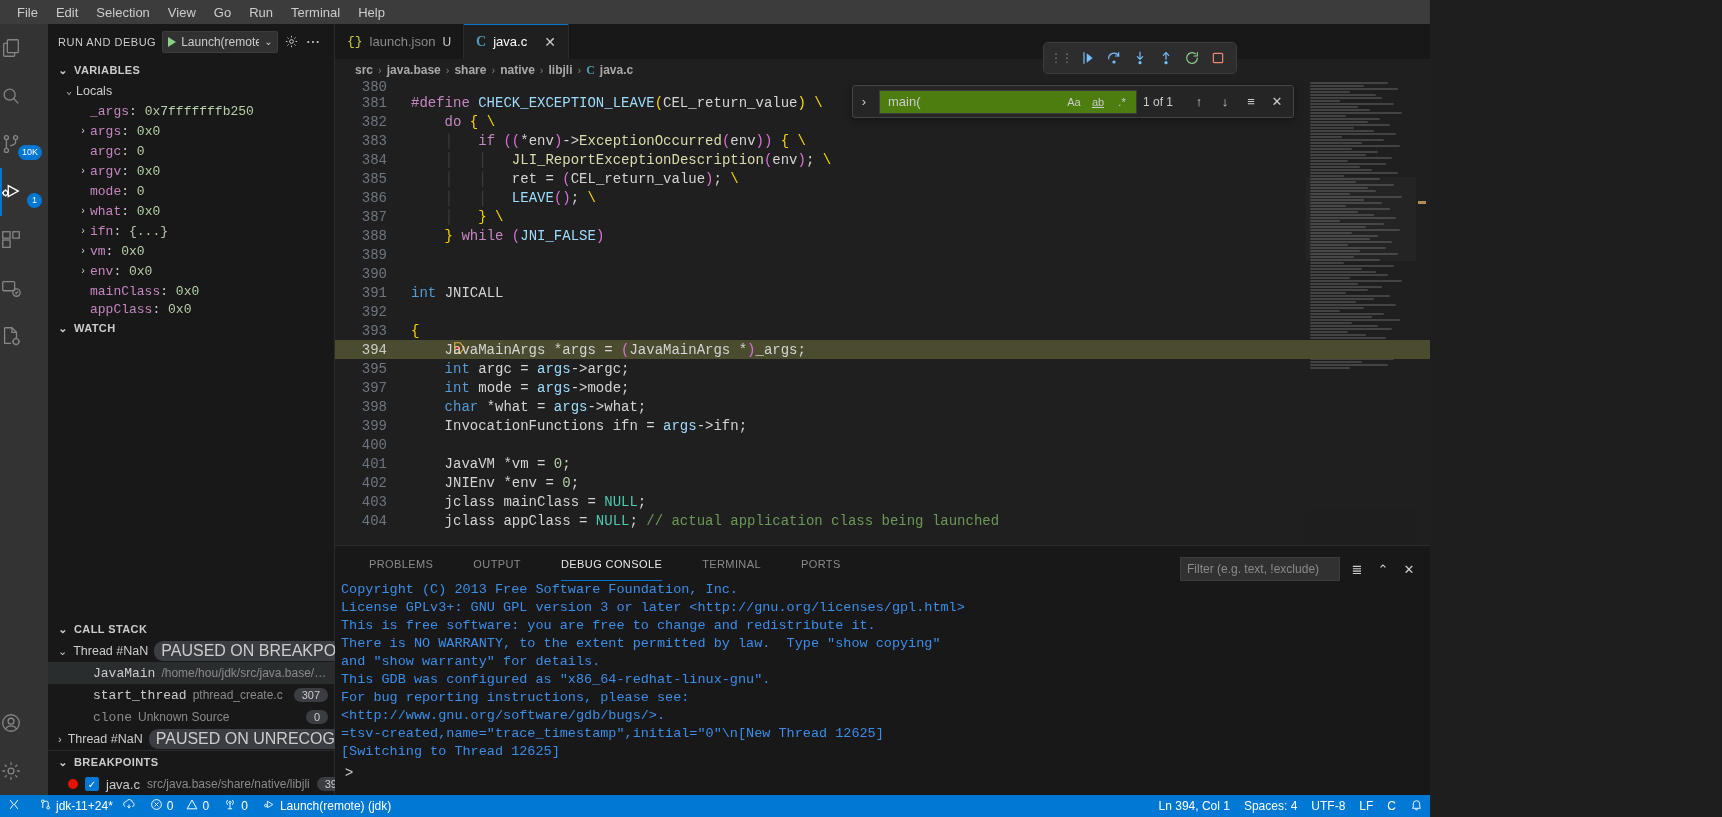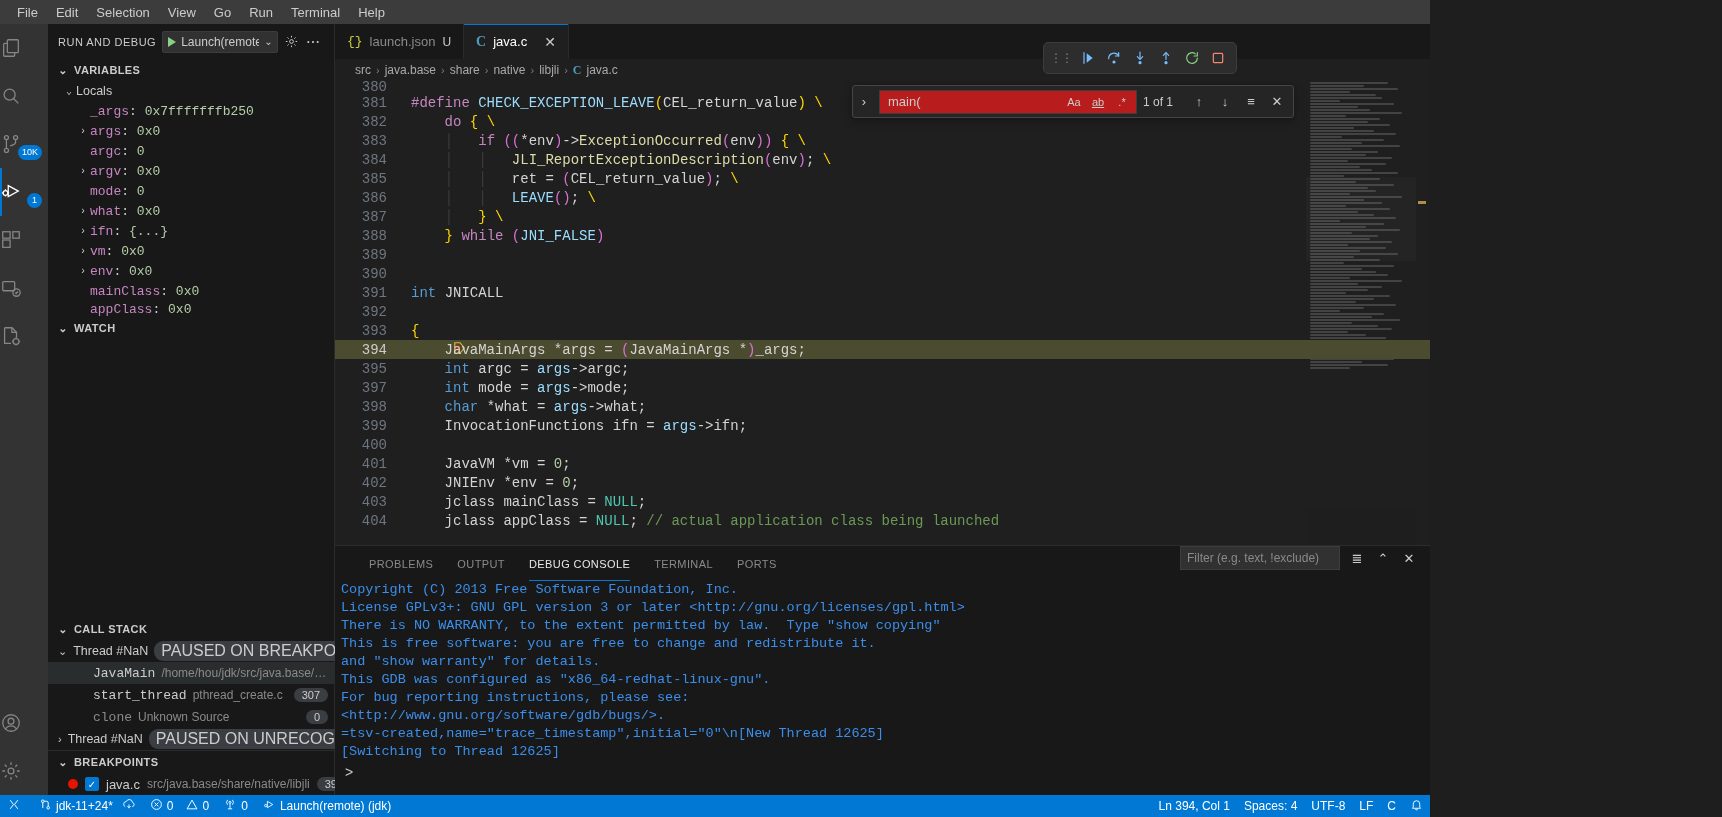--- a/index.html
+++ b/index.html
@@ -136,21 +136,21 @@
     gap: 2px; padding: 0 6px; z-index: 30;
   }
   .dt-btn { width: 24px; height: 24px; display:flex; align-items:center; justify-content:center; color: #75beff; }
   .dt-grip { color: #858585; font-size: 12px; letter-spacing: -1px; padding-right:2px;}
 
   .breadcrumbs {
     height: 22px; display: flex; align-items: center; padding-left: 20px; gap: 5px;
     font-size: 12px; color: #a9a9a9; flex: none; background: #1f1f1f;
   }
   .bc-sep { color: #7c7c7c; font-size: 11px; }
-  .bc-item { color: #a9a9a9; }
+  .bc-item { color: #a9a9a9; font-weight: bold; }
   .bc-c { color: #519aba; font-family: "Liberation Serif", serif; font-weight: bold; }
 
   .editor-wrap { flex: 1 1 auto; position: relative; min-height: 0; overflow: hidden; background:#1f1f1f; }
   .code-scroll { position: absolute; inset: 0; overflow: hidden; }
   .codeline {
     display: flex; align-items: center; height: 19px;
     font-family: "Liberation Mono", monospace; font-size: 14px; white-space: pre;
   }
   .codeline.hl { background: #4b4b2f; }
   .gutter-bp { width: 22px; text-align: center; flex: none; }
@@ -176,21 +176,21 @@
   .mt { background: #623315; color:#d4d4d4; }  
 
   
   .findwidget {
     position: absolute; right: 136px; top: 4px; height: 33px; background: #252526;
     border: 1px solid #454545; border-radius: 3px; display: flex; align-items: center;
     padding: 0 6px 0 2px; gap: 6px; z-index: 40; box-shadow: 0 2px 8px rgba(0,0,0,.36);
   }
   .fw-toggle { color: #cccccc; font-size: 13px; width: 18px; text-align: center; }
   .fw-input {
-    width: 258px; height: 24px; background: #b91c1c; border: 1px solid #3c3c3c;
+    width: 258px; height: 24px; background: #4d7c0f; border: 1px solid #3c3c3c;
     display: flex; align-items: center; padding: 0 4px 0 8px; gap: 4px;
   }
   .fw-input .val {
     flex: 1 1 auto; font-size: 13px; color: #cccccc; font-family: "Liberation Sans", sans-serif;
   }
   .fw-opt { color: #cccccc; font-size: 11px; width: 20px; text-align: center; }
   .fw-count { font-size: 12px; color: #cccccc; min-width: 40px; }
   .fw-btn { color: #cccccc; font-size: 13px; width: 20px; text-align: center; }
 
   
@@ -198,21 +198,21 @@
     position: absolute; right: 14px; top: 0; bottom: 0; width: 110px;
     background: #1f1f1f; overflow: hidden; opacity: .62;
   }
   .mm-line { height: 2px; margin: 1px 0 1px 4px; background: #5a5a5a; border-radius: 1px; }
   .mm-slider { position: absolute; left:0; right:0; height: 84px; background: rgba(255,255,255,.045); }
   .scroll-deco { position:absolute; right:2px; top:0; bottom:0; width: 10px; }
   .sd-mark { position:absolute; right:2px; width:8px; height:3px; background:#6a6a6a; }
 
   
   .panel { height: 250px; background: #181818; border-top: 1px solid #2b2b2b; flex: none; display: flex; flex-direction: column; }
-  .panel-head { height: 35px; display: flex; align-items: flex-start; padding-left: 22px; gap: 0; flex: none; }
+  .panel-head { height: 35px; display: flex; align-items: flex-end; padding-left: 22px; gap: 16px; flex: none; }
   .ptab {
     font-size: 11px; letter-spacing: .4px; color: #8a8a8a; padding: 0 12px; height: 35px;
     display: flex; align-items: center; position: relative; white-space: nowrap;
   }
   .ptab.active { color: #e7e7e7; }
   .ptab.active::after {
     content:""; position:absolute; left:12px; right:12px; bottom: 0; height: 1px; background: #0078d4;
   }
   .panel-actions { margin-left: auto; display: flex; align-items: center; gap: 8px; padding-right: 12px; }
   .filter-box {
@@ -852,22 +852,22 @@
               <span>Filter (e.g. text, !exclude)</span>
             </div>
             <span class="pa-ic">≣</span>
             <span class="pa-ic">⌃</span>
             <span class="pa-ic">✕</span>
           </div>
         </div>
         <div class="console-body">
           <div class="cline">Copyright (C) 2013 Free Software Foundation, Inc.</div>
           <div class="cline">License GPLv3+: GNU GPL version 3 or later &lt;http://gnu.org/licenses/gpl.html&gt;</div>
+          <div class="cline">This is free software: you are free to change and redistribute it.</div>
           <div class="cline">There is NO WARRANTY, to the extent permitted by law.  Type "show copying"</div>
-          <div class="cline">This is free software: you are free to change and redistribute it.</div>
           <div class="cline">and "show warranty" for details.</div>
           <div class="cline">This GDB was configured as "x86_64-redhat-linux-gnu".</div>
           <div class="cline">For bug reporting instructions, please see:</div>
           <div class="cline">&lt;http://www.gnu.org/software/gdb/bugs/&gt;.</div>
           <div class="cline">=tsv-created,name="trace_timestamp",initial="0"\n[New Thread 12625]</div>
           <div class="cline">[Switching to Thread 12625]</div>
           <div class="console-input">
             <span class="ci-arrow">&gt;</span>
           </div>
         </div>

